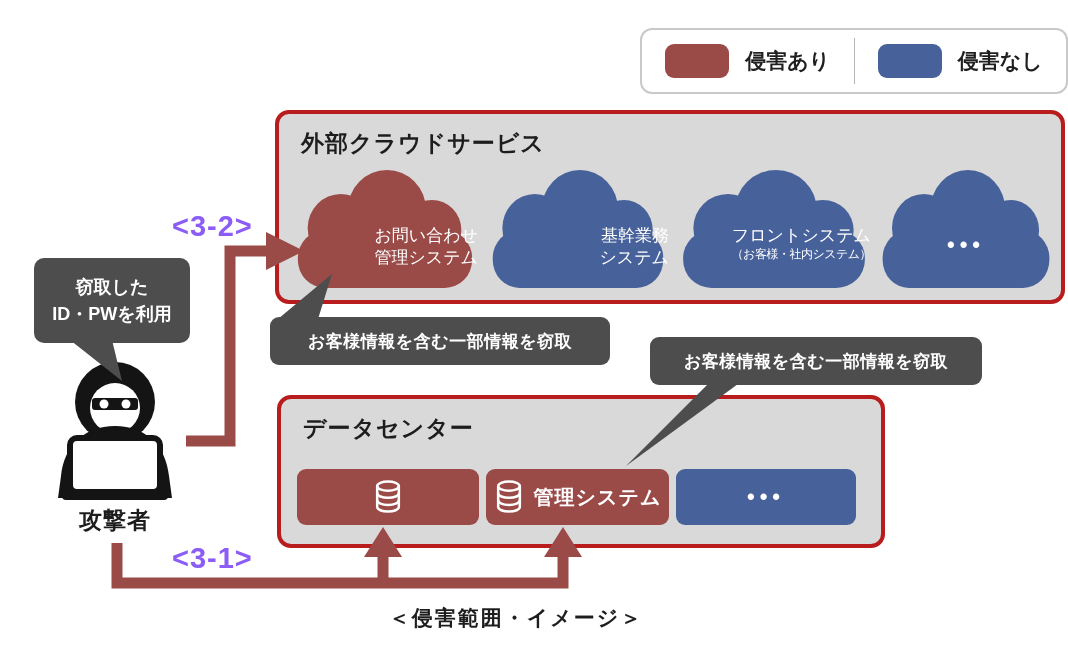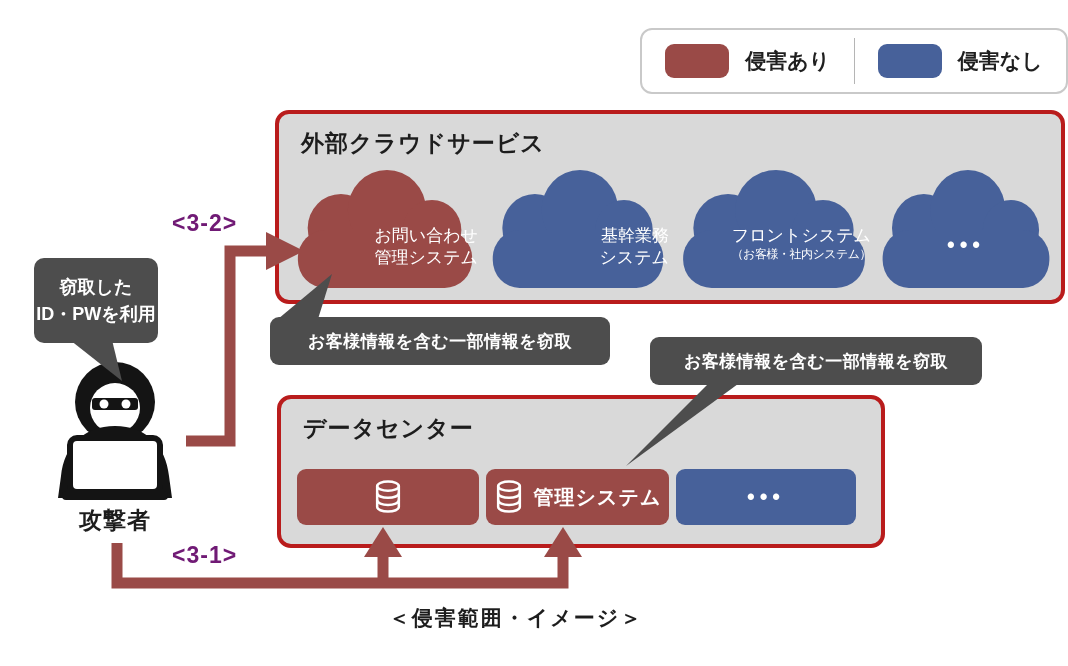--- a/index.html
+++ b/index.html
@@ -49,32 +49,32 @@
   .sys1 { left:16px;  width:182px; }
   .sys2 { left:205px; width:183px; }
   .sys3 { left:395px; width:180px; }
 
   
   .callout { position:absolute; background:#4d4d4d; border-radius:9px; color:#fff;
              font-weight:bold; font-size:17px; display:flex; align-items:center;
              justify-content:center; z-index:11; letter-spacing:0.5px; }
   .callout1 { left:250px; top:317px; width:340px; height:48px; }
   .callout2 { left:630px; top:337px; width:332px; height:48px; }
-  .bubble { position:absolute; left:14px; top:258px; width:124px; height:85px;
+  .bubble { position:absolute; left:14px; top:258px; width:156px; height:85px;
             background:#4d4d4d; border-radius:10px; color:#fff; font-weight:bold;
             font-size:18px; text-align:center; display:flex; flex-direction:column;
             justify-content:center; line-height:1.45; z-index:11; }
 
   
   .attacker { position:absolute; left:28px; top:358px; width:134px; height:148px; z-index:2; }
   .attacker-label { position:absolute; left:28px; top:505px; width:134px; text-align:center;
                     font-size:23px; font-weight:bold; color:#1d1d1d; letter-spacing:1px; }
 
   
-  .step-label { position:absolute; font-size:23px; font-weight:600; color:#701a75; letter-spacing:1px; }
+  .step-label { position:absolute; font-size:29px; font-weight:600; color:#8b5cf6; letter-spacing:1px; }
   .step32 { left:152px; top:210px; }
   .step31 { left:152px; top:542px; }
   .caption { position:absolute; left:0; top:604px; width:992px; text-align:center;
              font-size:21px; font-weight:bold; color:#1d1d1d; letter-spacing:2px; }
 
   
   .overlay { position:absolute; inset:0; width:1068px; height:666px; z-index:10; pointer-events:none; }
 </style>
 </head>
 <body>

